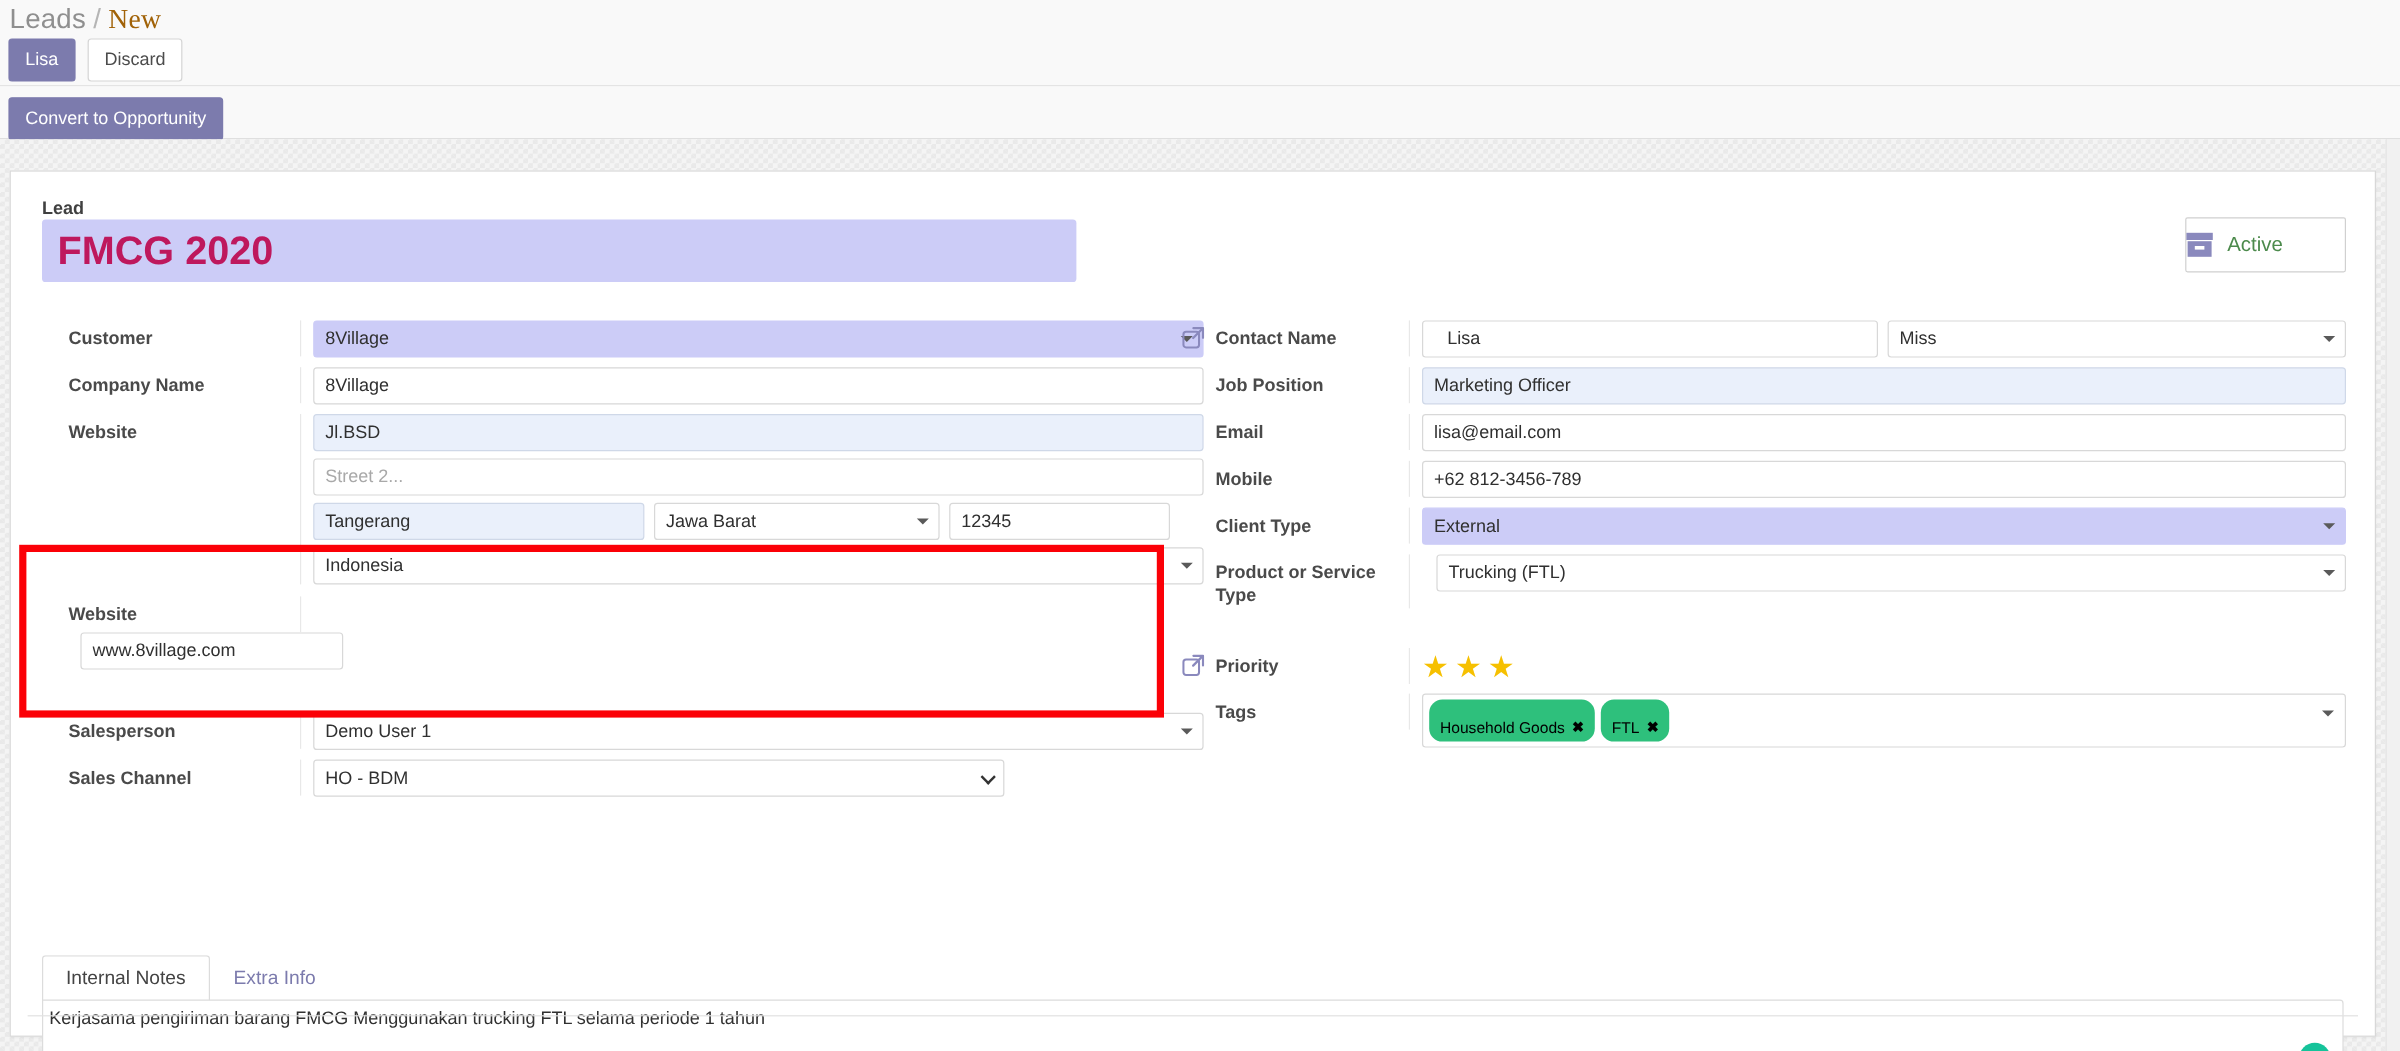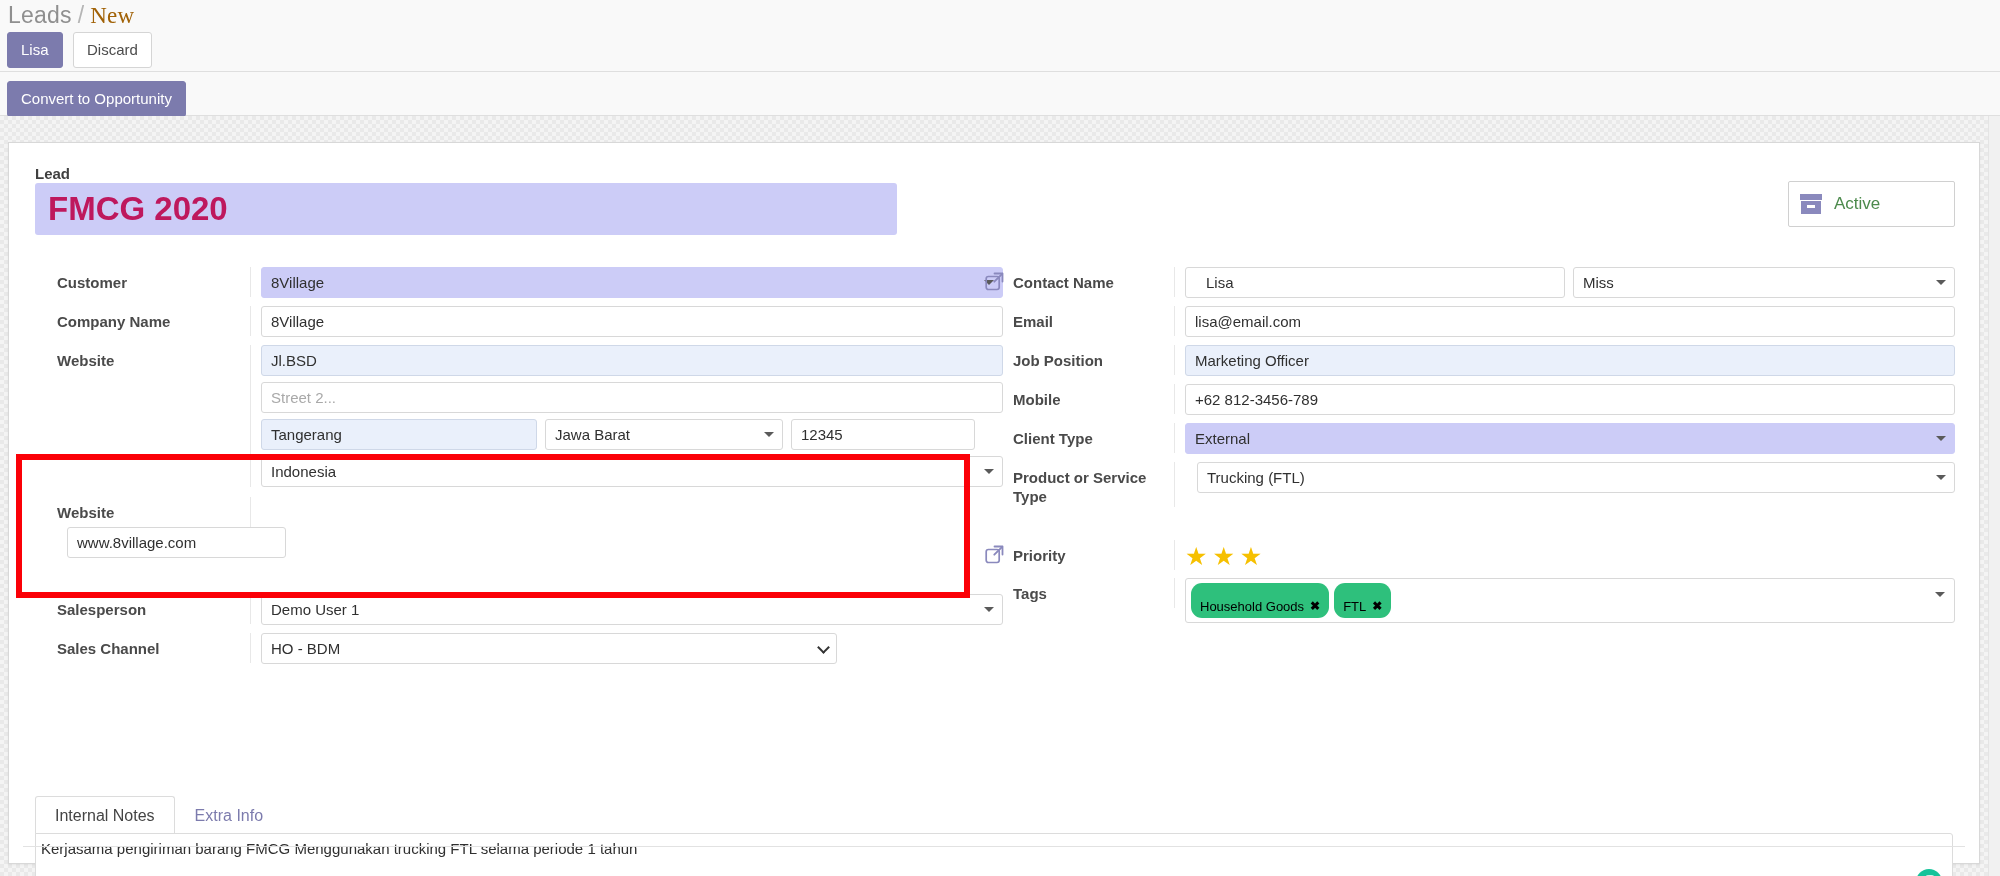--- a/index.html
+++ b/index.html
@@ -82,26 +82,26 @@
     border: none; border-radius: 3px;
     font-family: "Liberation Sans", sans-serif;
     font-size: 33px; font-weight: bold; color: #be185d;
     padding: 0 13px;
     outline: none;
   }
 
   
   #active-box {
     position: absolute; right: 24px; top: 38px;
-    width: 167px; height: 46px;
+    width: 134px; height: 46px;
     background: #fff;
     border: 1px solid #d0d0d0;
     border-radius: 2px;
     display: flex; align-items: center;
-    padding-left: 11px;
+    padding-left: 0;
     cursor: pointer;
   }
   #active-box .lbl { font-size: 17px; color: #4c8a4c; margin-left: 12px; }
   .archive-ico { width: 22px; height: 20px; position: relative; flex: none; }
   .archive-ico .top { position: absolute; left: 0; top: 0; width: 22px; height: 6px; background: #8a89bd; }
   .archive-ico .body { position: absolute; left: 1px; top: 7px; width: 20px; height: 13px; background: #8a89bd; }
   .archive-ico .slot { position: absolute; left: 7px; top: 11px; width: 8px; height: 3px; background: #fff; }
 
   
   .col { position: absolute; top: 124px; }
@@ -357,30 +357,30 @@
         <div class="fctrl">
           <input class="inp" style="flex: 0 0 380px; padding-left: 20px;" value="Lisa">
           <div class="selwrap">
             <input class="inp" value="Miss" style="">
             <span class="caret"></span>
           </div>
         </div>
       </div>
 
       <div class="frow">
+        <div class="flabel">Job Position</div>
+        <div class="fctrl">
+          <input class="inp focus-blue" value="Marketing Officer" style="">
+        </div>
+      </div>
+
+      <div class="frow">
         <div class="flabel">Email</div>
         <div class="fctrl">
           <input class="inp" value="lisa@email.com" style="">
-        </div>
-      </div>
-
-      <div class="frow">
-        <div class="flabel">Job Position</div>
-        <div class="fctrl">
-          <input class="inp focus-blue" value="Marketing Officer" style="">
         </div>
       </div>
 
 
       <div class="frow">
         <div class="flabel">Mobile</div>
         <div class="fctrl">
           <input class="inp" value="+62 812-3456-789" style="">
         </div>
       </div>

